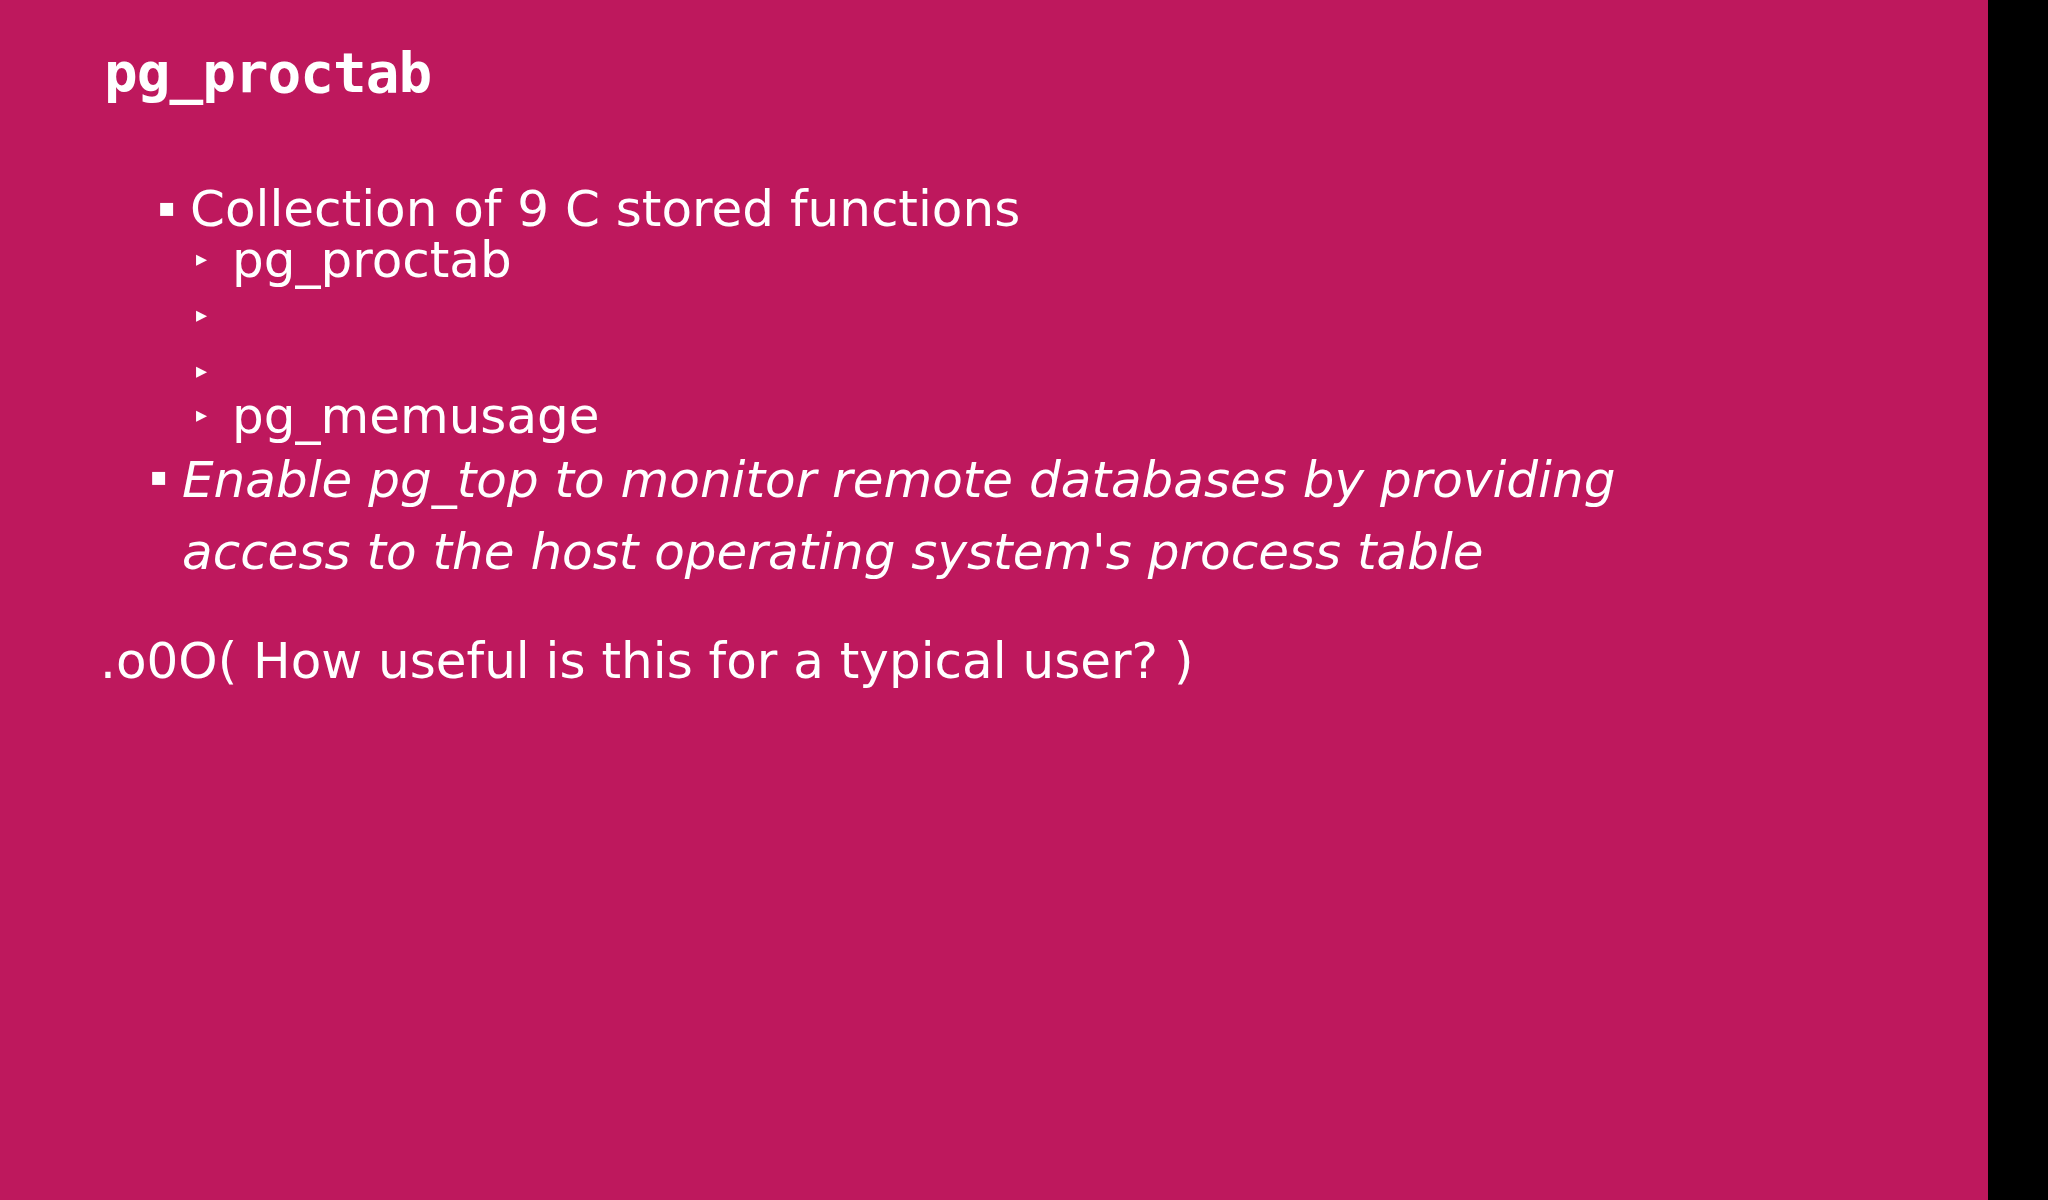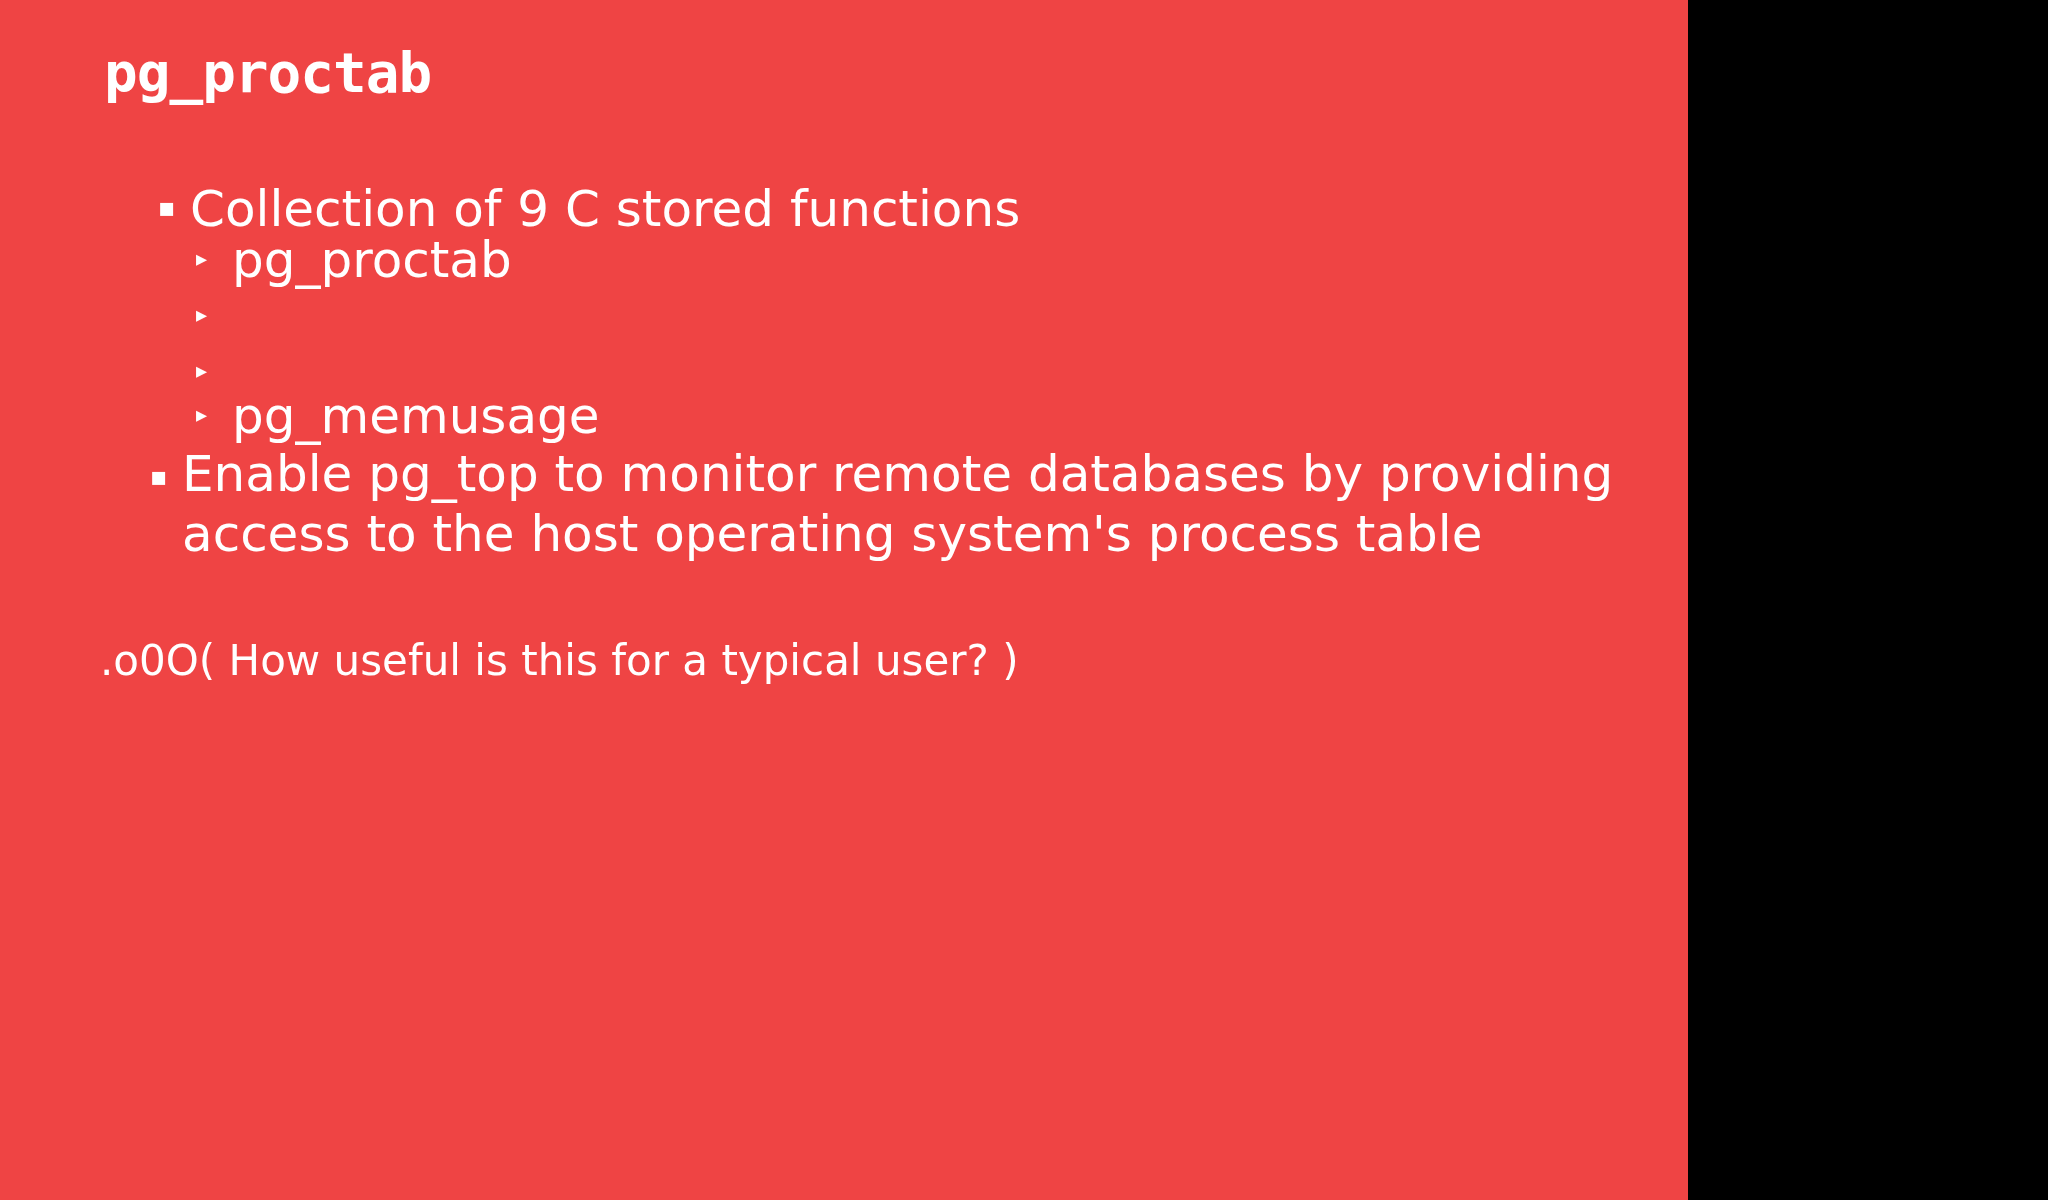--- a/index.html
+++ b/index.html
@@ -11,23 +11,23 @@
     width: 2048px;
     height: 1200px;
     overflow: hidden;
     font-family: "DejaVu Sans", sans-serif;
     color: #ffffff;
     -webkit-font-smoothing: none;
   }
 
   #slide {
     position: relative;
-    width: 1688px;
+    width: 1988px;
     height: 1200px;
-    background: #ef4444;
+    background: #be185d;
   }
 
   
   #slide-title {
     position: absolute;
     left: 104px;
     top: 42px;
     font-family: "DejaVu Sans Mono", monospace;
     font-weight: bold;
     font-size: 56px;
@@ -90,27 +90,27 @@
     top: -1px;
   }
 
   
   #b1        { left: 158px; top: 175px; }
   #s1        { left: 196px; top: 232px; }
   #s2        { left: 196px; top: 288px; }
   #s3        { left: 196px; top: 344px; }
   #s4        { left: 196px; top: 388px; }
   #b2        { left: 150px; top: 444px; }
-  #b2 .bullet-text { max-width: 1580px; line-height: 60px; }
+  #b2 .bullet-text { max-width: 1580px; line-height: 72px; font-style: italic; }
 
   #aside {
     position: absolute;
     left: 100px;
     top: 630px;
-    font-size: 42px;
+    font-size: 50px;
     line-height: 62px;
     font-family: "DejaVu Sans", sans-serif;
     color: #ffffff;
     white-space: pre;
   }
 </style>
 </head>
 <body>
 
 <div id="slide">

